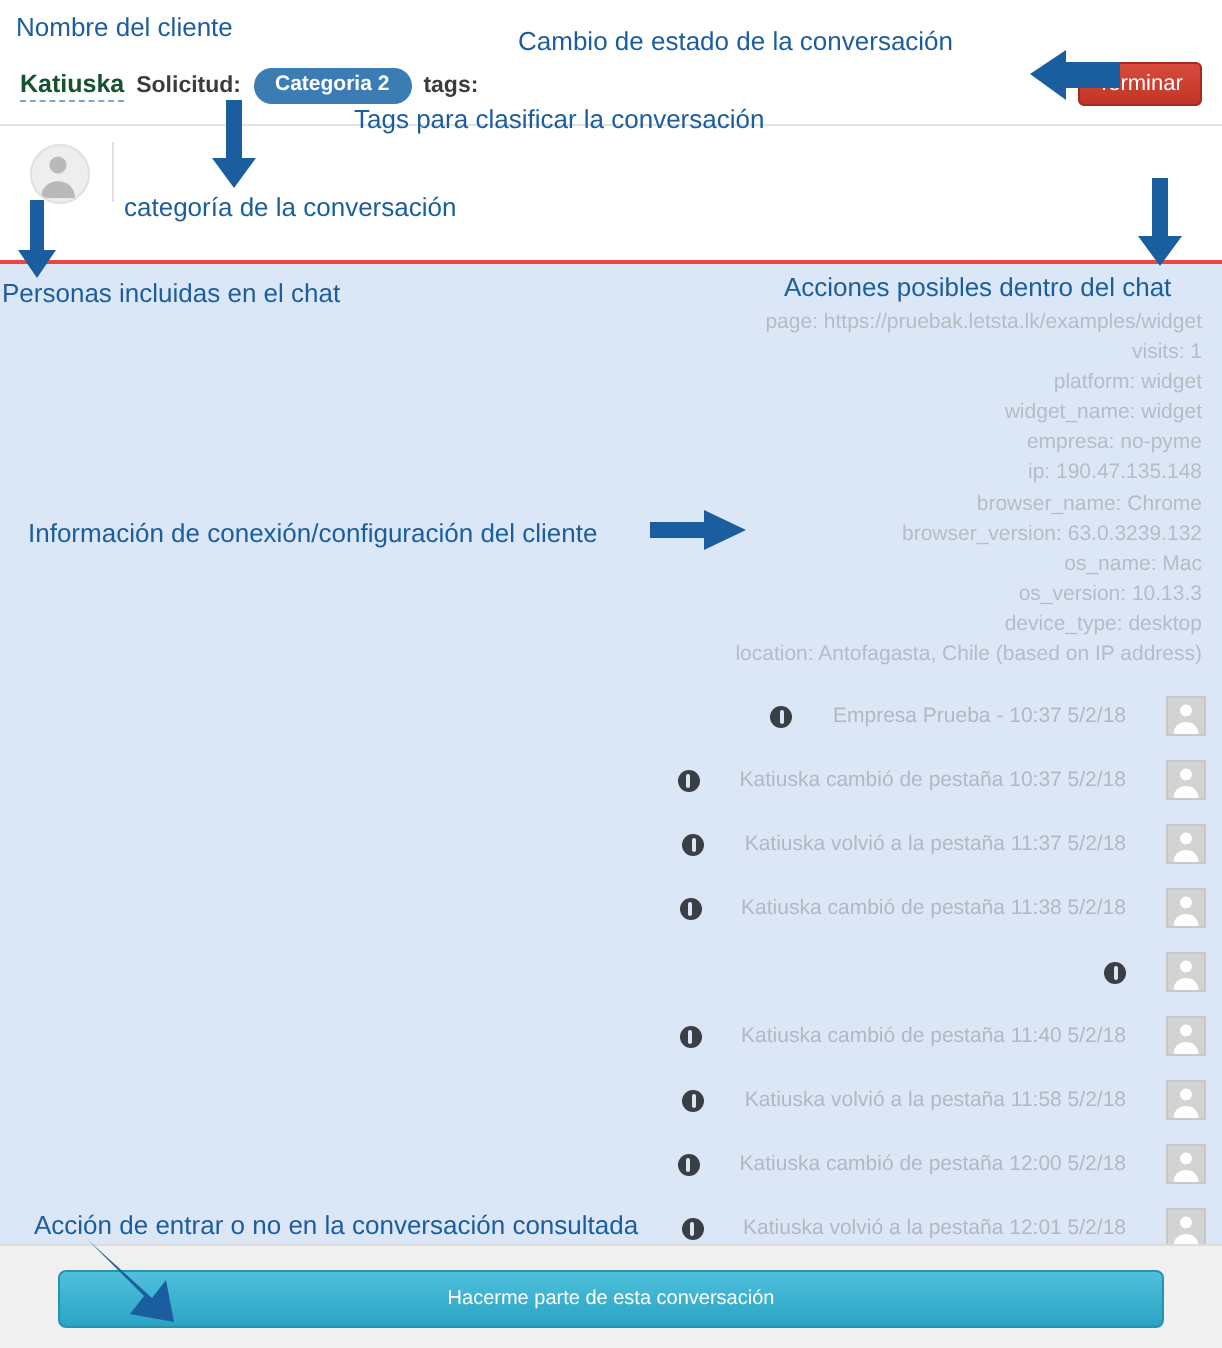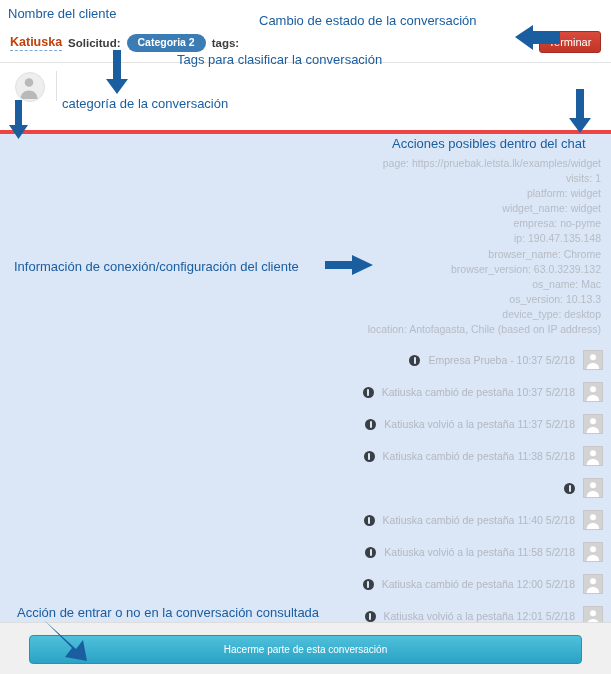--- a/index.html
+++ b/index.html
@@ -38,21 +38,21 @@
   .meta-row {
     position: absolute;
     left: 10px;
     top: 34px;
     display: flex;
     align-items: center;
     gap: 6px;
     white-space: nowrap;
   }
   .client-link {
-    color: #c2410c;
+    color: #14532d;
     font-size: 12.5px;
     font-weight: bold;
     text-decoration: none;
     border-bottom: 1px dashed #7aa8d4;
     padding-bottom: 1px;
   }
   .meta-label {
     color: #3c3c3c;
     font-size: 11.5px;
     font-weight: bold;
@@ -149,21 +149,21 @@
   }
 
   
   .conv-panel {
     position: absolute;
     left: 0;
     top: 130px;
     width: 611px;
     height: 492px;
     background: #dbe6f6;
-    border-top: 4px solid #ef4444;
+    border-top: 2px solid #ef4444;
     box-sizing: border-box;
     overflow: hidden;
   }
 
   .meta-info {
     position: absolute;
     right: 10px;
     top: 22px;
     width: 330px;
     text-align: right;
@@ -181,21 +181,21 @@
   .event-list {
     position: absolute;
     right: 8px;
     top: 212px;
     width: 340px;
   }
   .event-row {
     display: flex;
     align-items: center;
     justify-content: flex-end;
-    gap: 8px;
+    gap: 20px;
     height: 28px;
     margin-bottom: 4px;
   }
   .info-icon {
     flex: 0 0 auto;
     width: 11px;
     height: 11px;
     border-radius: 50%;
     background: #3a3f46;
     position: relative;
@@ -421,20 +421,21 @@
   <div class="footer-band">
     <button class="join-btn">Hacerme parte de esta conversación</button>
   </div>
 
   <div class="ann-layer">
 
     <div class="ann-text" style="left:8px; top:6px;">Nombre del cliente</div>
     <div class="ann-text" style="left:259px; top:13px;">Cambio de estado de la conversación</div>
     <div class="ann-text" style="left:177px; top:52px;">Tags para clasificar la conversación</div>
     <div class="ann-text" style="left:62px; top:96px;">categoría de la conversación</div>
+    <div class="ann-text" style="left:1px; top:139px;">Personas incluidas en el chat</div>
     <div class="ann-text" style="left:392px; top:136px; font-weight:normal;">Acciones posibles dentro del chat</div>
     <div class="ann-text" style="left:14px; top:259px;">Información de conexión/configuración del cliente</div>
     <div class="ann-text" style="left:17px; top:605px;">Acción de entrar o no en la conversación consultada</div>
 
     <svg class="ann-arrow" style="left:505px; top:24px;" width="56" height="26" viewBox="0 0 56 26">
       <path d="M55 20 L28 20 L28 26 L10 13 L28 1 L28 7 L55 7 Z" fill="#1b5ea0"></path>
     </svg>
 
     <svg class="ann-arrow" style="left:104px; top:49px;" width="26" height="46" viewBox="0 0 26 46">
       <path d="M9 1 L17 1 L17 30 L24 30 L13 45 L2 30 L9 30 Z" fill="#1b5ea0"></path>

